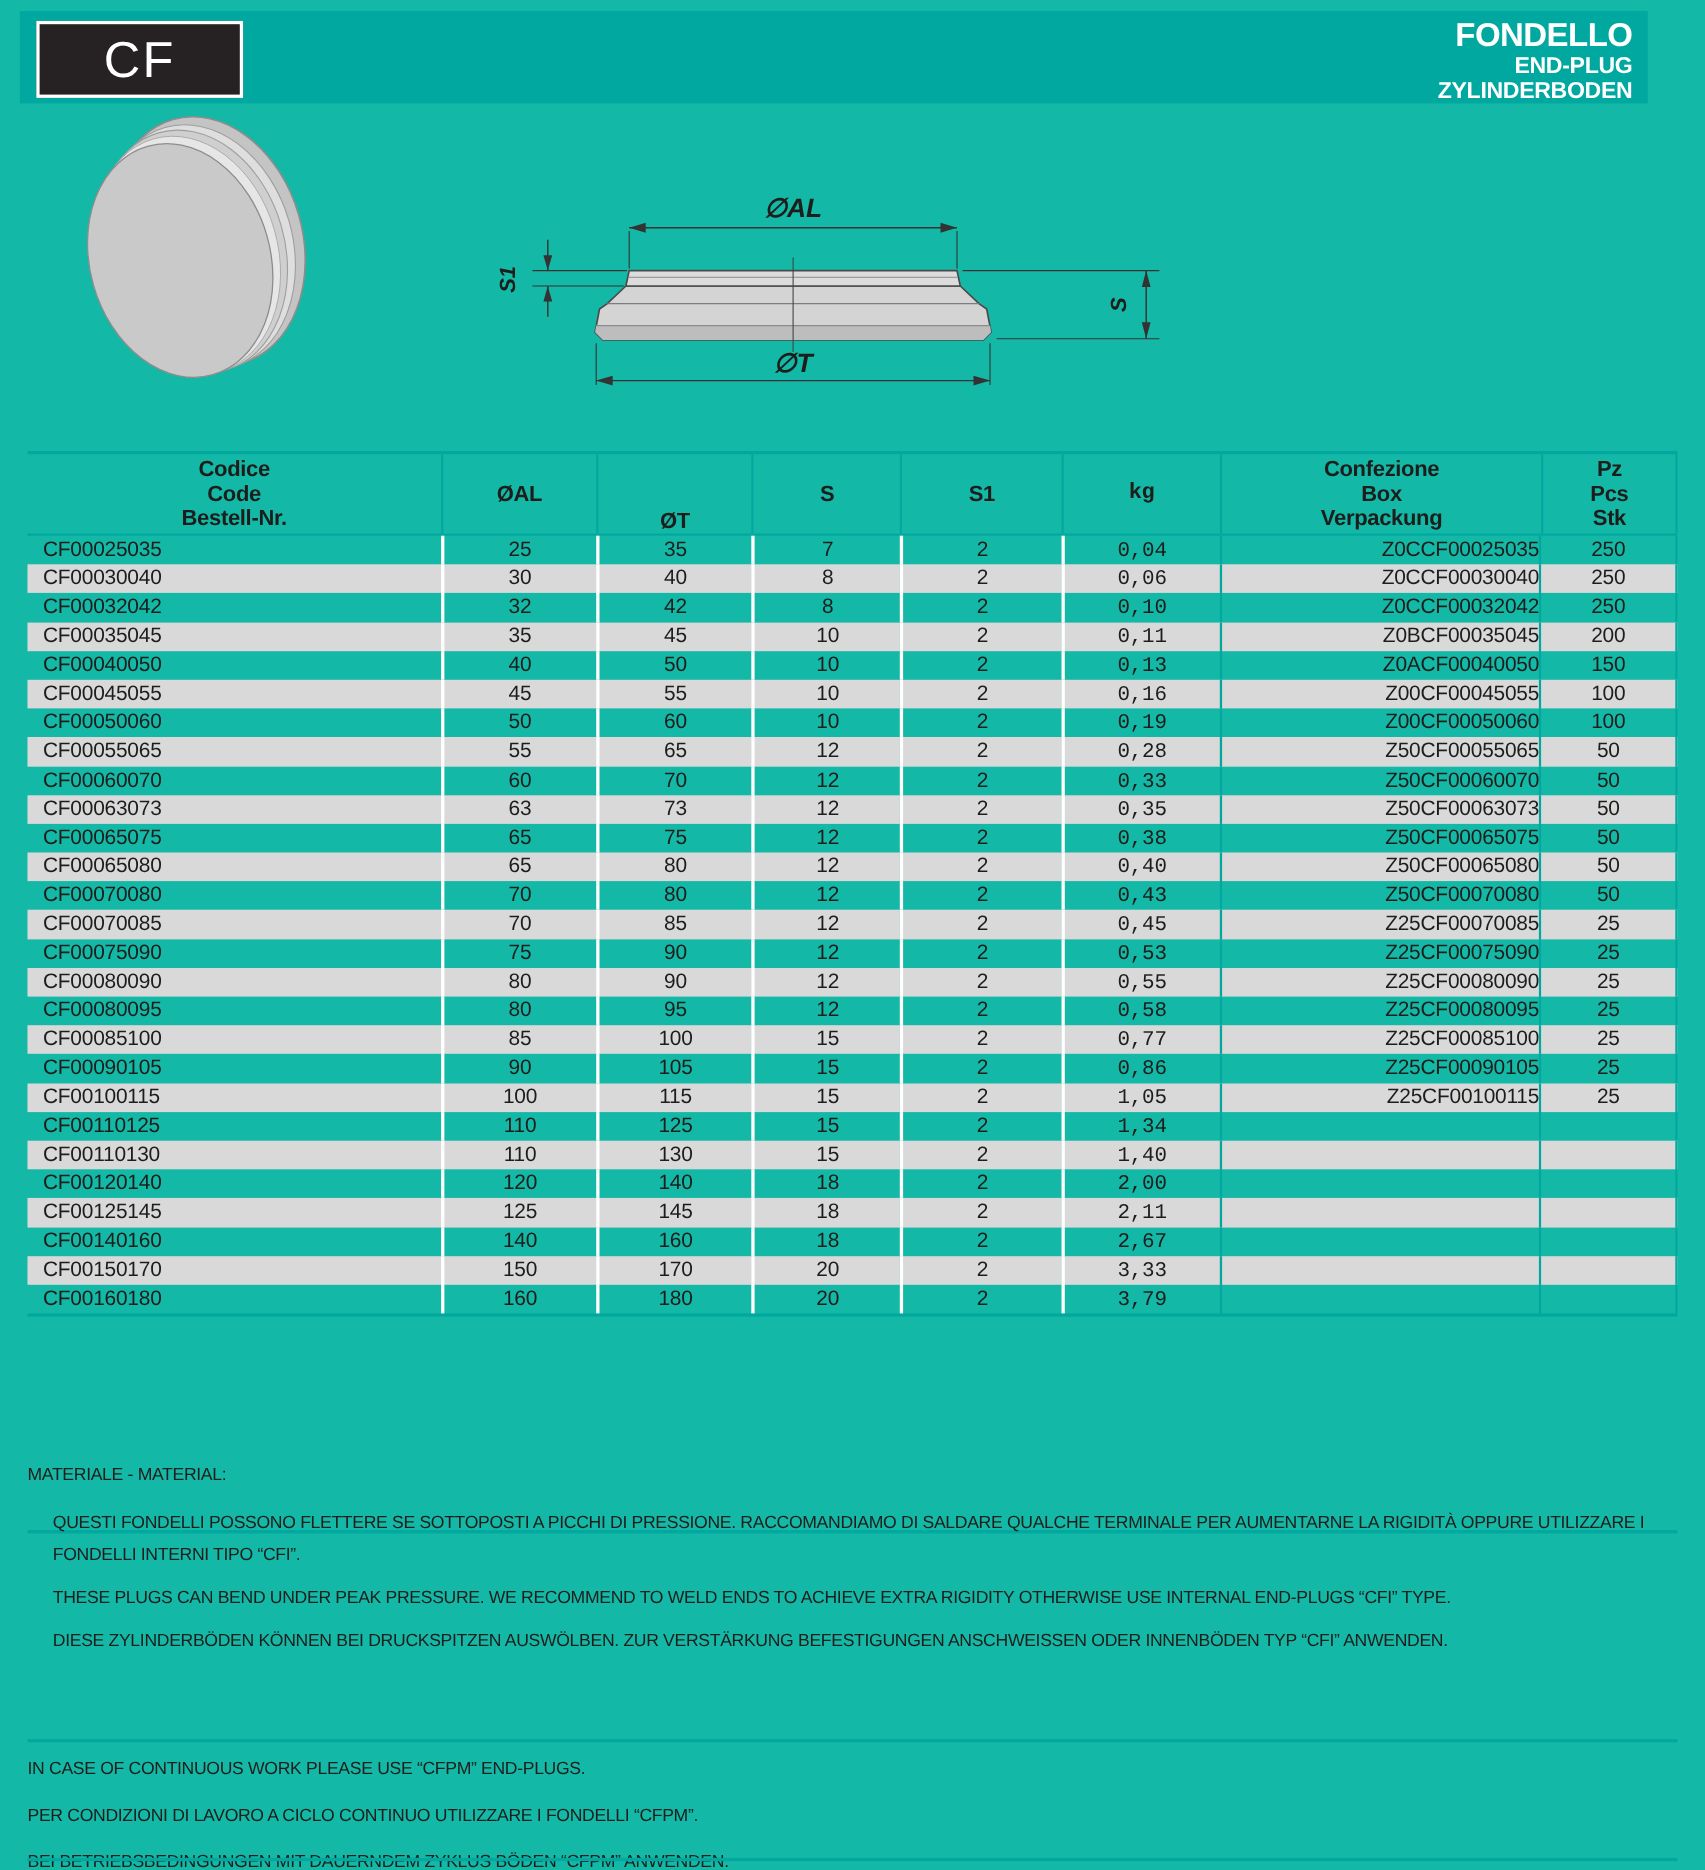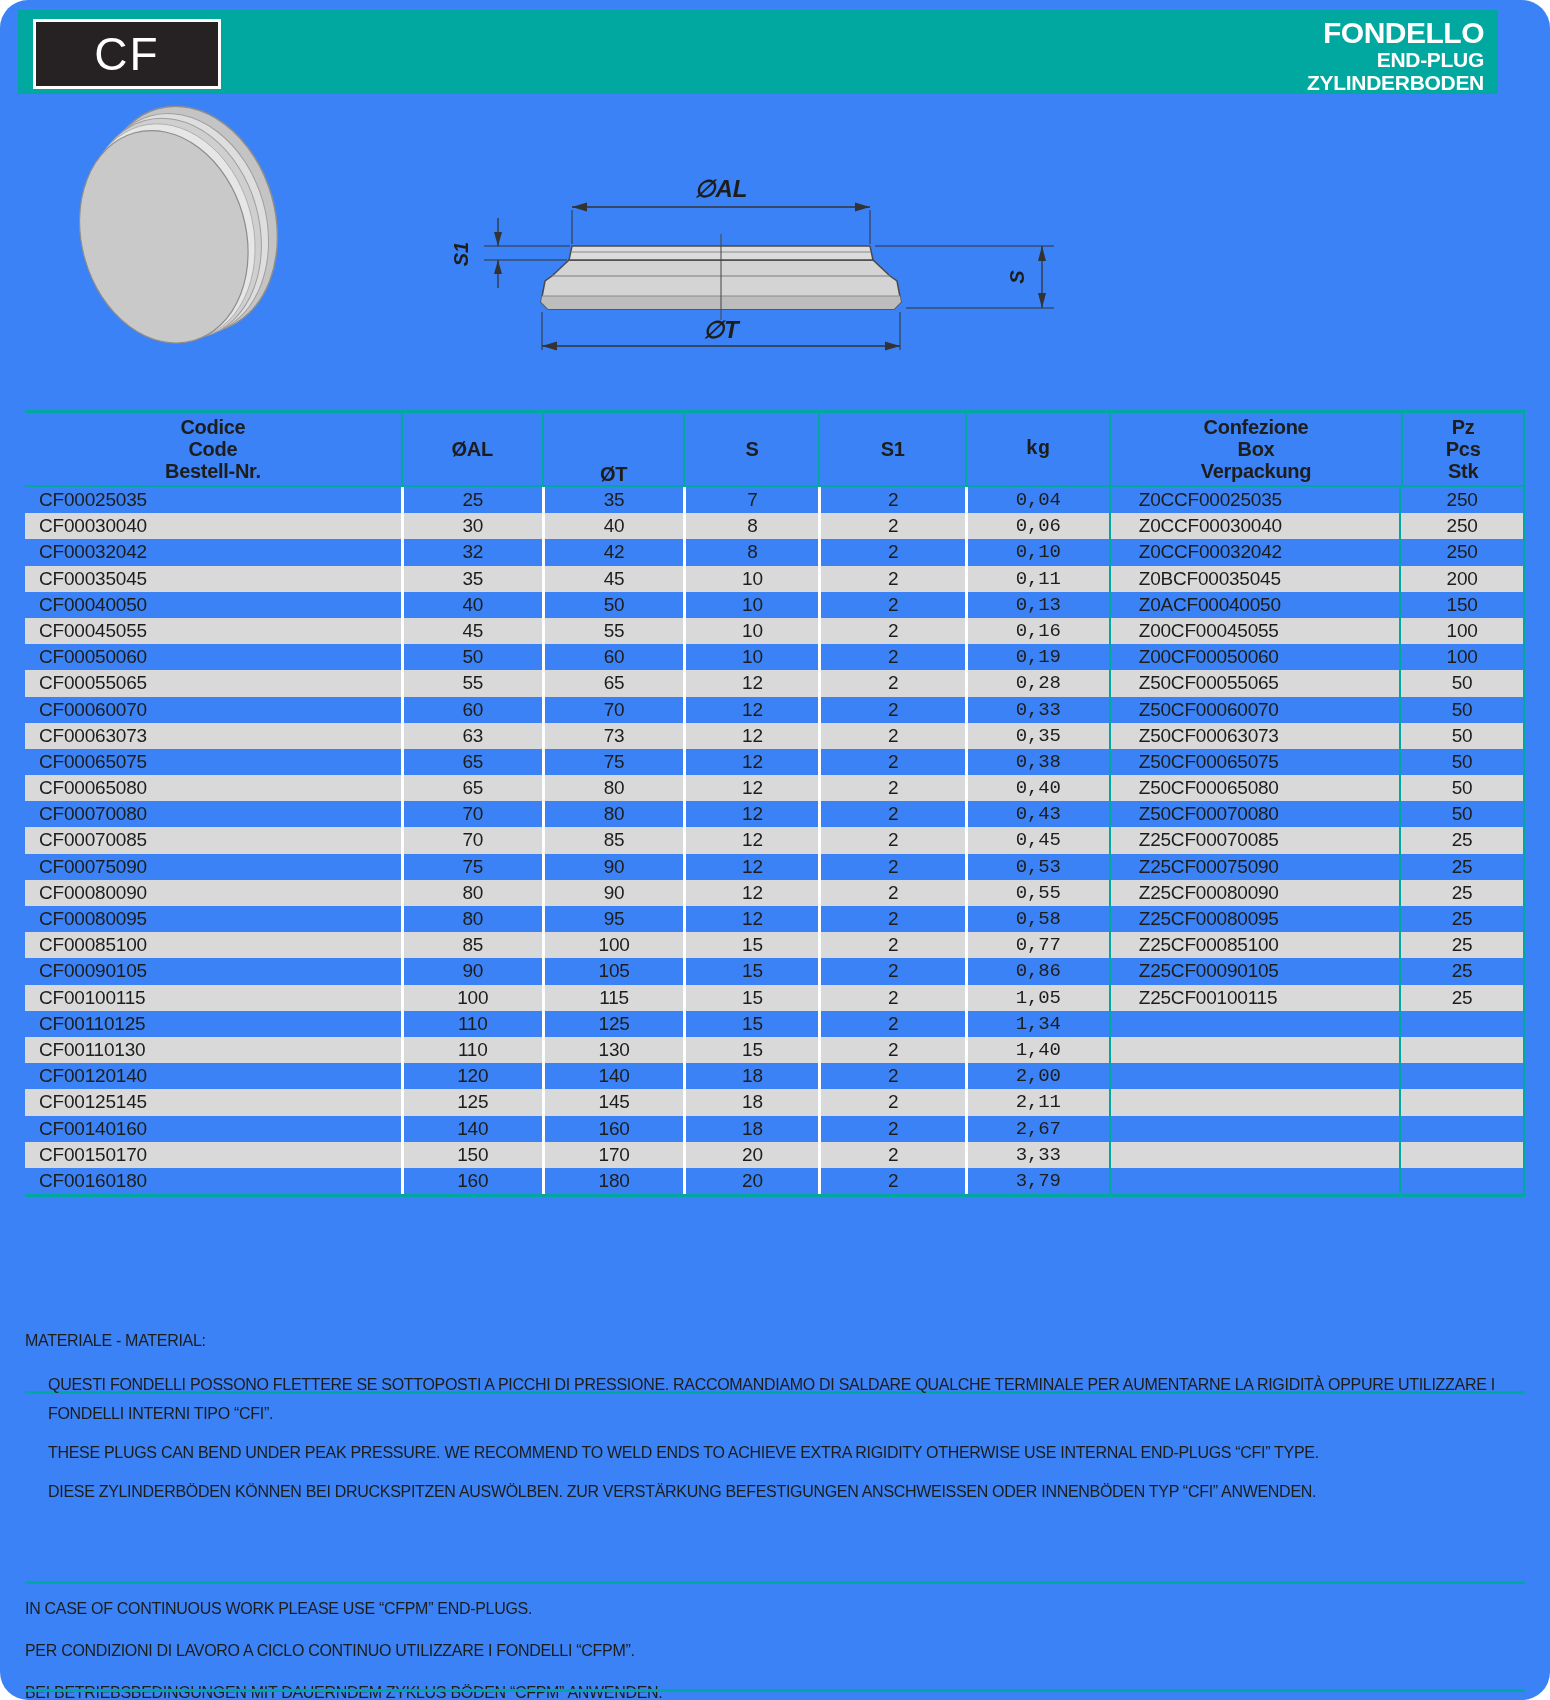--- a/index.html
+++ b/index.html
@@ -1,17 +1,17 @@
 <!DOCTYPE html>
 <html><head>
 <meta charset="utf-8">
 <style>
   html,body{margin:0;padding:0;background:#fff;}
-  #page{position:relative;width:1550px;height:1700px;background:#3b82f6;overflow:hidden;
-        font-family:"Liberation Sans",sans-serif;color:#1d1d1b;border-radius:28px;}
+  #page{position:relative;width:1550px;height:1700px;background:#14b8a6;overflow:hidden;
+        font-family:"Liberation Sans",sans-serif;color:#1d1d1b;}
 
   
   .topbar{position:absolute;left:18px;top:10px;width:1480px;height:84px;background:#00a8a0;
           display:flex;align-items:center;}
   .code-box{position:absolute;left:15px;top:9px;width:182px;height:64px;background:#262224;
             border:3px solid #fff;display:flex;align-items:center;justify-content:center;}
   .code-box span{color:#fff;font-size:46px;font-weight:400;letter-spacing:2px;line-height:1;}
   .titles{position:absolute;right:14px;top:8px;text-align:right;color:#fff;}
   .title-main{font-size:30px;font-weight:700;line-height:30px;letter-spacing:-0.5px;}
   .title-sub{font-size:21px;font-weight:700;line-height:23px;letter-spacing:-0.3px;}
@@ -32,21 +32,21 @@
   .brow{display:flex;height:26.2px;}
   .bcell{box-sizing:border-box;font-size:19px;line-height:26.2px;text-align:center;
          white-space:nowrap;overflow:hidden;letter-spacing:-0.2px;background:transparent;}
   .brow.stripe .bcell{background:#d9d9d9;}
   .bcell + .bcell{border-left:3px solid #fff;}
   .bcell.c6{border-left:2px solid #00a8a0;border-right:2px solid #00a8a0;}
   .bcell.c7{border-left:none;border-right:2px solid #00a8a0;}
   .c0{width:25.05%;}.c1{width:9.4%;}.c2{width:9.45%;justify-content:flex-end;}.c3{width:9.0%;}
   .c4{width:9.75%;}.c5{width:9.6%;font-family:Liberation Mono, monospace;}.c6{width:19.5%;}.c7{width:8.25%;}
   .bcell.c0{text-align:left;padding-left:14px;}
-  .bcell.c6{text-align:left;padding-left:28px;}
+  .bcell.c6{text-align:right;padding-left:28px;}
 
   
   .divider{position:absolute;left:25px;width:1500px;height:2.5px;background:#00a8a0;}
   .ftext{position:absolute;left:25px;width:1490px;font-size:16px;line-height:29px;
          letter-spacing:-0.3px;color:#1d1d1b;}
   .ftext p{margin:0 0 10px 0;}
   .cfpm p{margin:0 0 13px 0;}
 </style>
 </head>
 <body>

